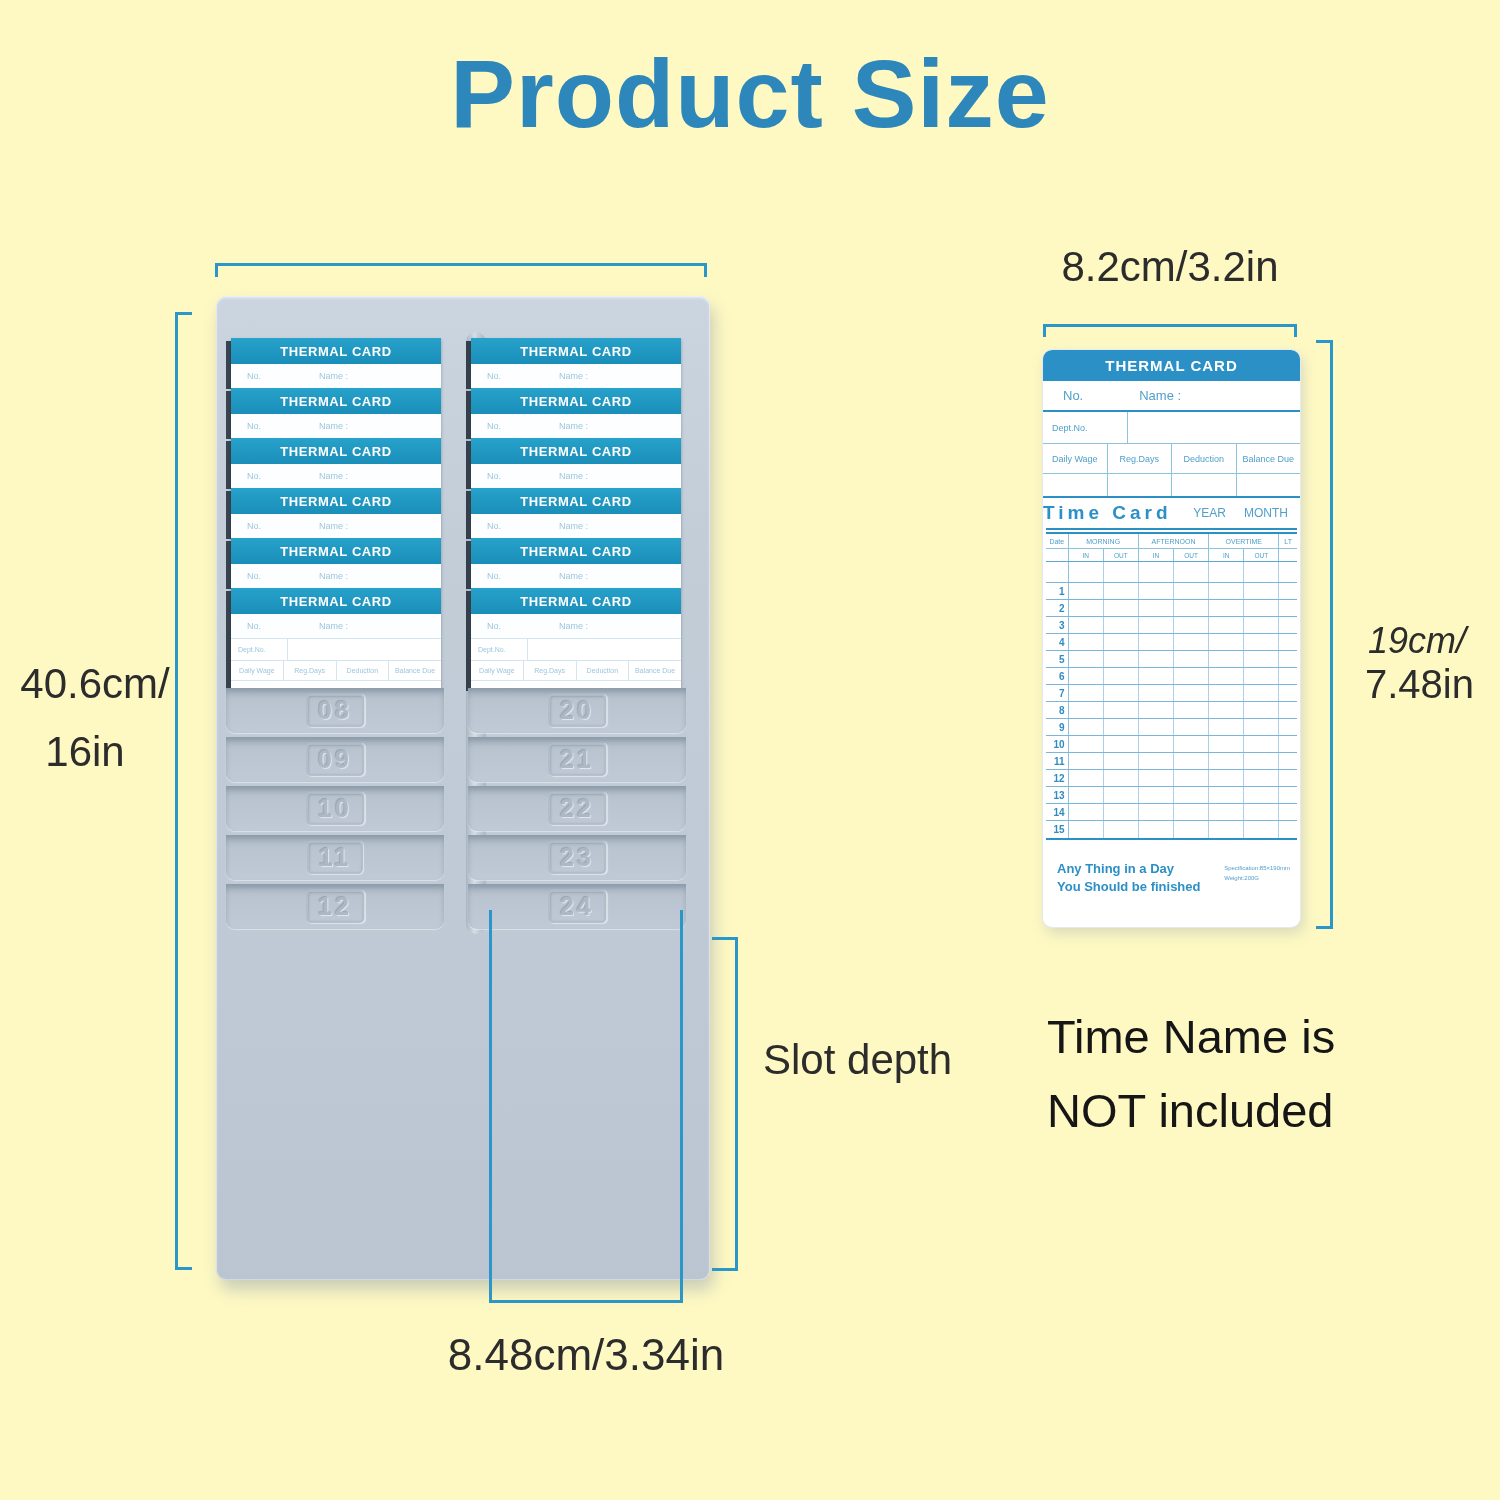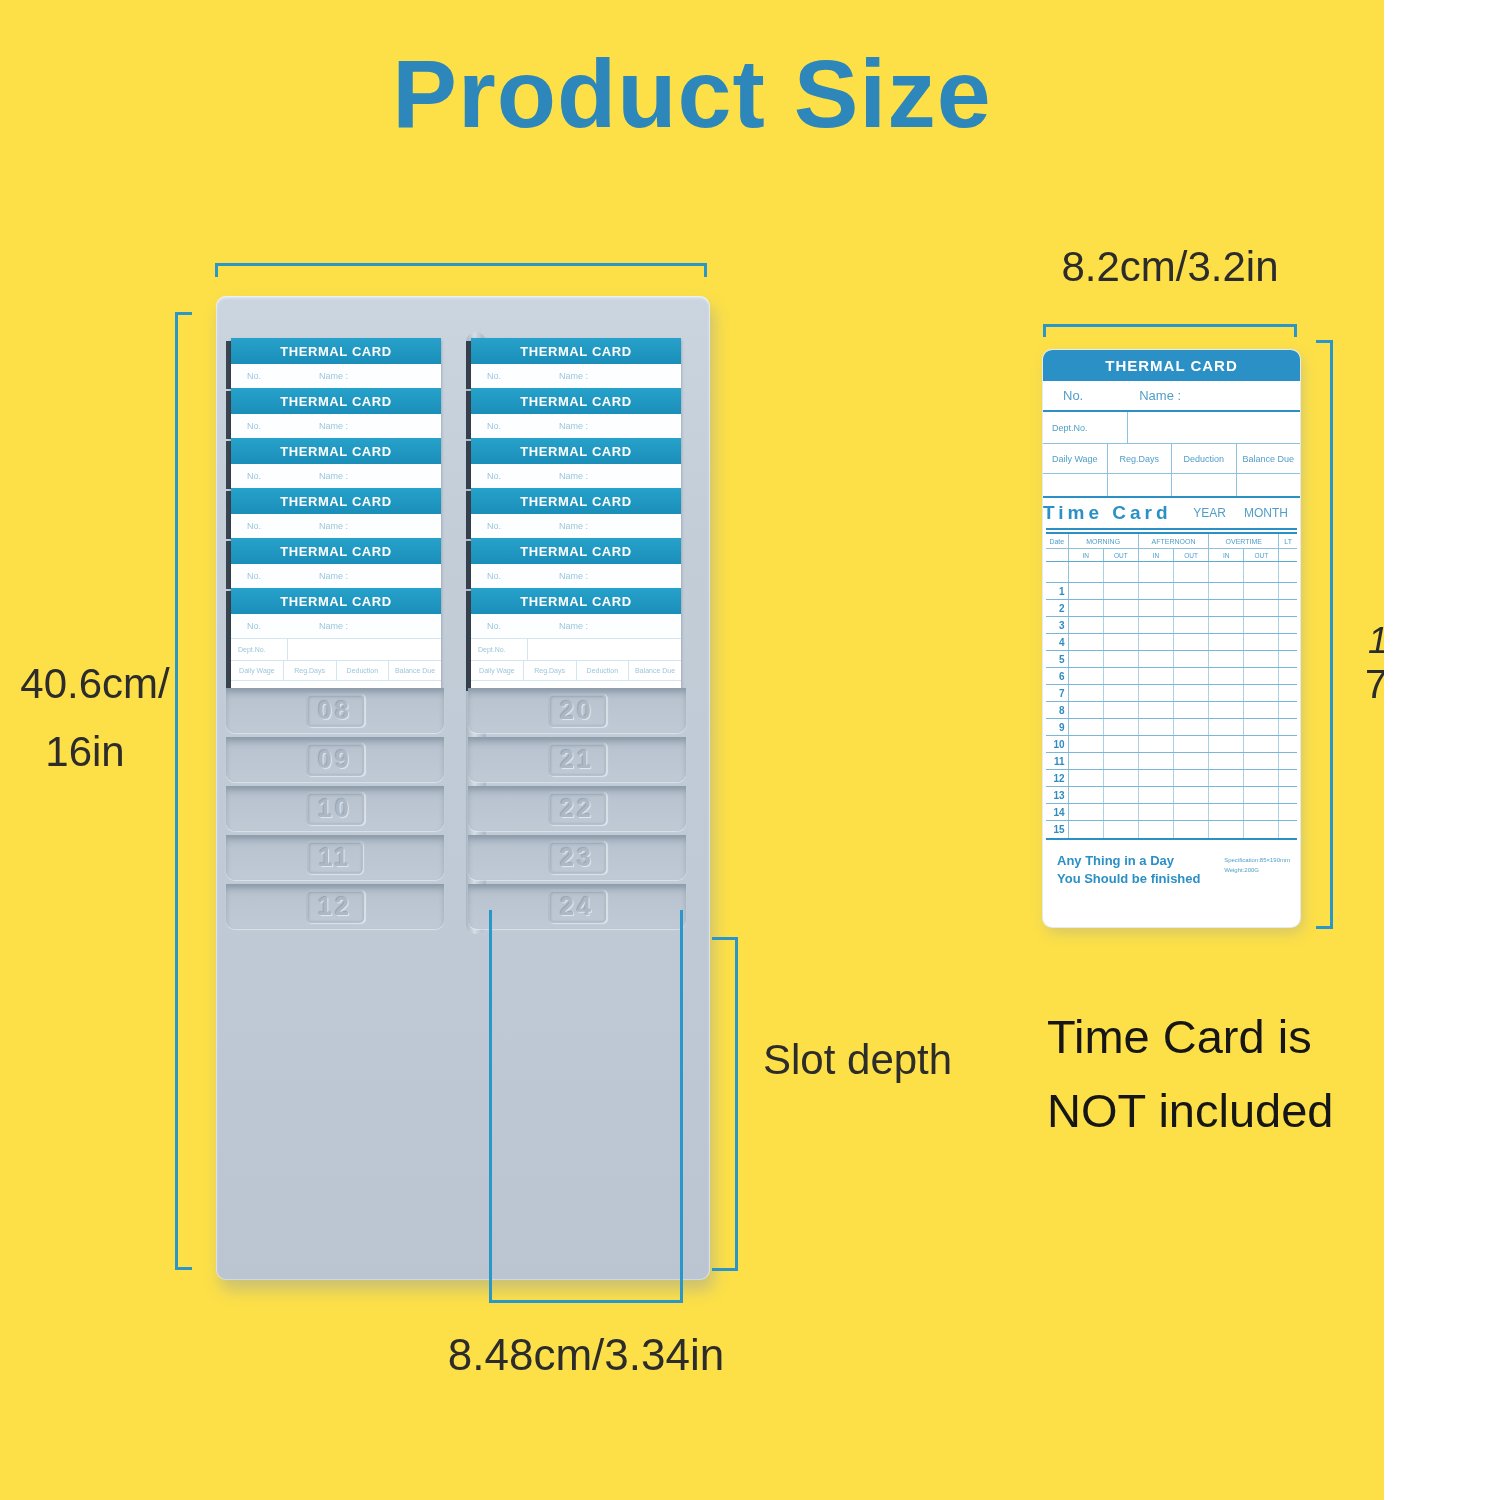--- a/index.html
+++ b/index.html
@@ -1,19 +1,19 @@
 <!DOCTYPE html>
 <html><head>
 <meta charset="utf-8">
 <style>
   * { margin:0; padding:0; box-sizing:border-box; }
   html,body { background:#ffffff; }
   #stage {
-    position:relative; width:1384px; height:1500px; overflow:hidden;
-    background:#fde047; font-family:"Liberation Sans", sans-serif;
+    position:relative; width:1500px; height:1500px; overflow:hidden;
+    background:#fef9c3; font-family:"Liberation Sans", sans-serif;
   }
   .abs { position:absolute; }
 
   
   #title {
     left:0; right:0; top:38px; text-align:center;
     font-size:97px; font-weight:bold; color:#2e87bb; letter-spacing:1px;
   }
 
   
@@ -100,21 +100,21 @@
   .tc-hr2 .h-date { width:9%; border-right:1px solid #8fc2de; }
   .tc-hr2 .h-io   { width:14%; border-right:1px solid #8fc2de; display:flex; align-items:center; justify-content:center; }
   .tc-hr2 .h-lt   { width:7%; }
   .tc-tr { display:flex; height:17px; border-bottom:1px solid #7ab6d9; }
   .tc-tr.tall { height:21px; }
   .tc-tr:last-child { border-bottom:none; }
   .td-date { width:9%; border-right:1px solid #8fc2de; display:flex; align-items:center; justify-content:flex-end;
              padding-right:3px; font-size:10px; font-weight:bold; color:#2f8cc0; }
   .td      { width:14%; border-right:1px solid #abd1e7; }
   .td-lt   { width:7%; }
-  .tc-footer { display:flex; padding-top:12px; }
+  .tc-footer { display:flex; padding-top:20px; }
   .tc-slogan { margin-left:14px; font-size:13px; font-weight:bold; color:#2b90c5; line-height:1.4; }
   .tc-spec   { margin-left:auto; margin-right:10px; margin-top:3px; font-size:6px; line-height:1.7; }
 
   
   #note { left:1047px; top:1000px; font-size:47px; color:#161616; line-height:74px; }
 </style>
 </head>
 <body>
 
 <div id="stage">
@@ -494,17 +494,17 @@
         <span>You Should be finished</span>
       </span>
       <span class="tc-spec">
         <span>Specification:85×190mm</span><br>
         <span>Weight:200G</span>
       </span>
     </div>
   </div>
 
   <div id="note" class="abs">
-    <span>Time Card is</span><br>
+    <span>Time Name is</span><br>
     <span>NOT included</span>
   </div>
 
 </div>
 
 </body></html>

